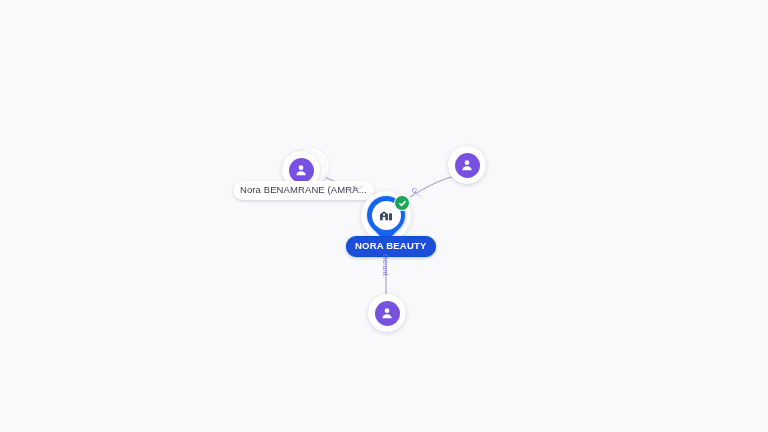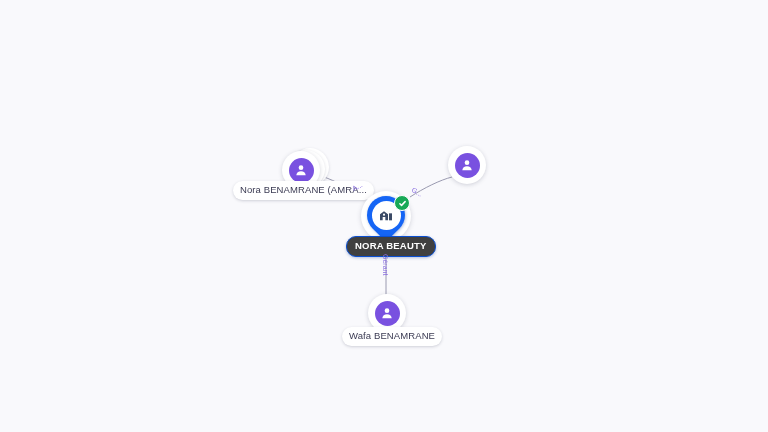--- a/index.html
+++ b/index.html
@@ -128,21 +128,21 @@
     background: #18a957;
     border: 1.5px solid #ffffff;
     display: flex;
     align-items: center;
     justify-content: center;
   }
   .verified-badge svg { display: block; }
 
   .company-label {
     position: absolute;
-    background: #404040;
+    background: #1d4ed8;
     border: 1px solid #0b4fd0;
     border-radius: 10px;
     color: #ffffff;
     font-size: 9.5px;
     font-weight: bold;
     letter-spacing: 0.2px;
     line-height: 1;
     padding: 4px 8px 5px 8px;
     white-space: nowrap;
     box-shadow: 0 1px 3px rgba(20,60,150,0.30);
@@ -206,21 +206,20 @@
   <div class="person-node" style="left:368px; top:294px;">
     <div class="avatar-circle">
       <div class="avatar-inner">
         <svg width="14" height="14" viewBox="0 0 24 24" fill="#ffffff" aria-hidden="true">
           <circle cx="12" cy="8" r="4"></circle>
           <path d="M4 21c0-4.2 3.6-7 8-7s8 2.8 8 7z"></path>
         </svg>
       </div>
     </div>
   </div>
-  <div class="node-label" style="left:342px; top:327px;">Wafa BENAMRANE</div>
 
   <div class="company-node" style="left:358px; top:191px;">
     <div class="pin-halo"></div>
     <div class="pin-shape"></div>
     <div class="pin-hole">
       <svg width="16" height="16" viewBox="0 0 24 24" fill="#3b4a66" aria-hidden="true">
         <path d="M3 20V11l6-4.5L15 11v9h-4v-5H7v5z"></path>
         <path d="M16.5 20V9.5h4.5V20z"></path>
         <circle cx="9" cy="11.5" r="1.6" fill="#ffffff"></circle>
       </svg>

